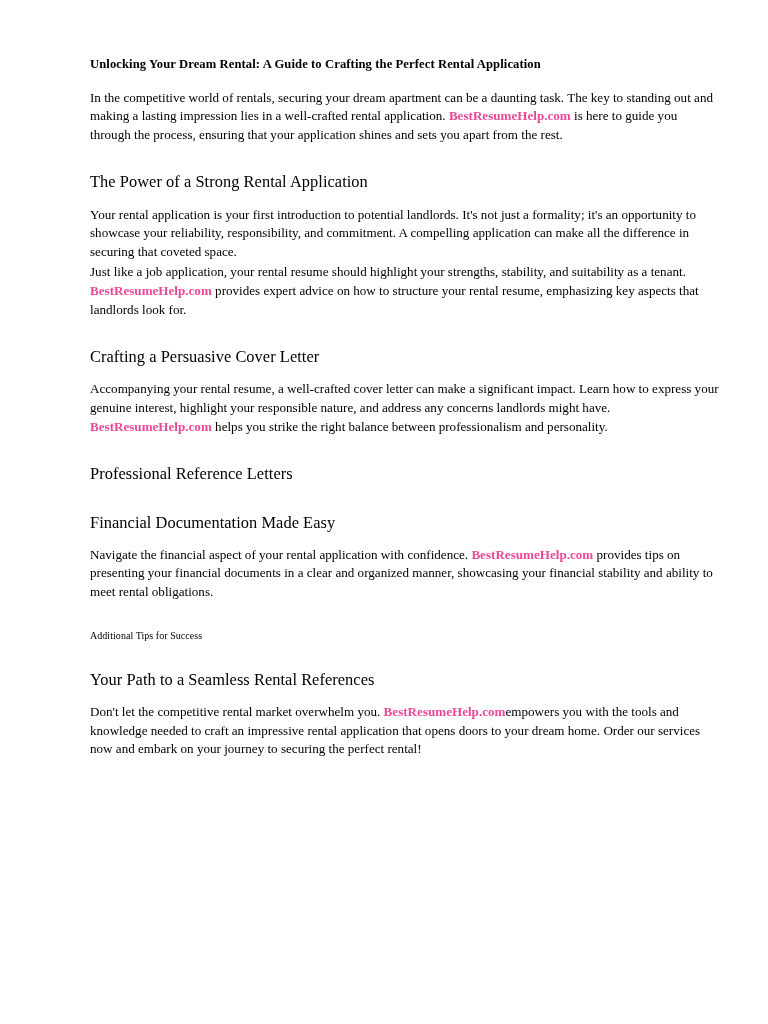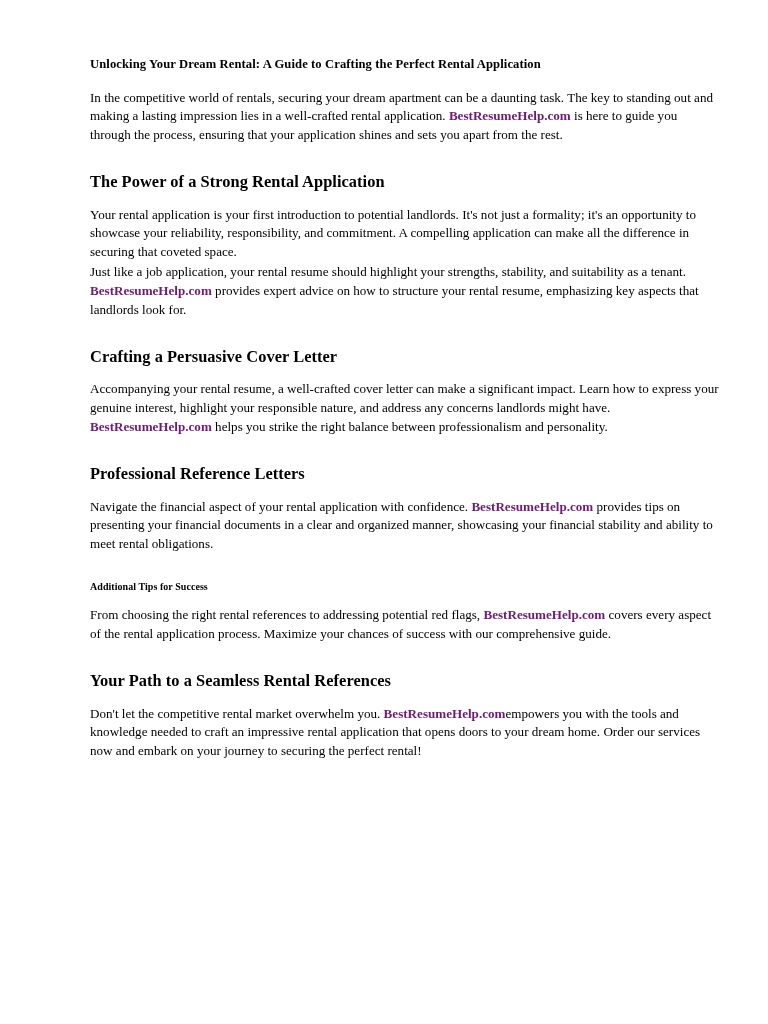--- a/index.html
+++ b/index.html
@@ -29,40 +29,40 @@
   }
   .doc-title {
     font-size: 12.6px;
     font-weight: bold;
     line-height: 1.32;
     margin: 0 0 16px 0;
     letter-spacing: 0.1px;
   }
   .section-heading {
     font-size: 16.4px;
-    font-weight: bold;
+    font-weight: normal;
     line-height: 1.3;
     margin: 27px 0 13px 0;
     letter-spacing: 0.05px;
   }
   .section-heading.small {
     font-size: 10px;
   }
   p.body-text {
     font-size: 13.1px;
     line-height: 1.42;
     margin: 0 0 2px 0;
     text-align: left;
   }
   .intro-text {
     margin-bottom: 0;
   }
   a.brand-link,
   .brand-link {
-    color: #701a75;
+    color: #ec4899;
     font-weight: bold;
     text-decoration: none;
     white-space: nowrap;
   }
 </style>
 </head>
 <body>
 
 <div class="page">
   <div class="content">
@@ -74,22 +74,22 @@
     <h2 class="section-heading">The Power of a Strong Rental Application</h2>
     <p class="body-text"><span>Your rental application is your first introduction to potential landlords. It's not just a formality; it's an opportunity to showcase your reliability, responsibility, and commitment. A compelling application can make all the difference in securing that coveted space.</span><span></span></p>
 
     <p class="body-text"><span>Just like a job application, your rental resume should highlight your strengths, stability, and suitability as a tenant. </span><a class="brand-link" href="#">BestResumeHelp.com</a><span> provides expert advice on how to structure your rental resume, emphasizing key aspects that landlords look for.</span></p>
 
     <h2 class="section-heading">Crafting a Persuasive Cover Letter</h2>
     <p class="body-text"><span>Accompanying your rental resume, a well-crafted cover letter can make a significant impact. Learn how to express your genuine interest, highlight your responsible nature, and address any concerns landlords might have. </span><a class="brand-link" href="#">BestResumeHelp.com</a><span> helps you strike the right balance between professionalism and personality.</span></p>
 
     <h2 class="section-heading">Professional Reference Letters</h2>
 
+    <h2 class="section-heading">Financial Documentation Made Easy</h2>
     <p class="body-text"><span>Navigate the financial aspect of your rental application with confidence. </span><a class="brand-link" href="#">BestResumeHelp.com</a><span> provides tips on presenting your financial documents in a clear and organized manner, showcasing your financial stability and ability to meet rental obligations.</span></p>
 
     <h2 class="section-heading small">Additional Tips for Success</h2>
-    <p class="body-text"><span>From choosing the right rental references to addressing potential red flags, </span><a class="brand-link" href="#">BestResumeHelp.com</a><span> covers every aspect of the rental application process. Maximize your chances of success with our comprehensive guide.</span></p>
 
     <h2 class="section-heading">Your Path to a Seamless Rental References</h2>
     <p class="body-text"><span>Don't let the competitive rental market overwhelm you. </span><a class="brand-link" href="#">BestResumeHelp.com</a><span>empowers you with the tools and knowledge needed to craft an impressive rental application that opens doors to your dream home. Order our services now and embark on your journey to securing the perfect rental!</span></p>
 
   </div>
 </div>
 
 </body></html>

